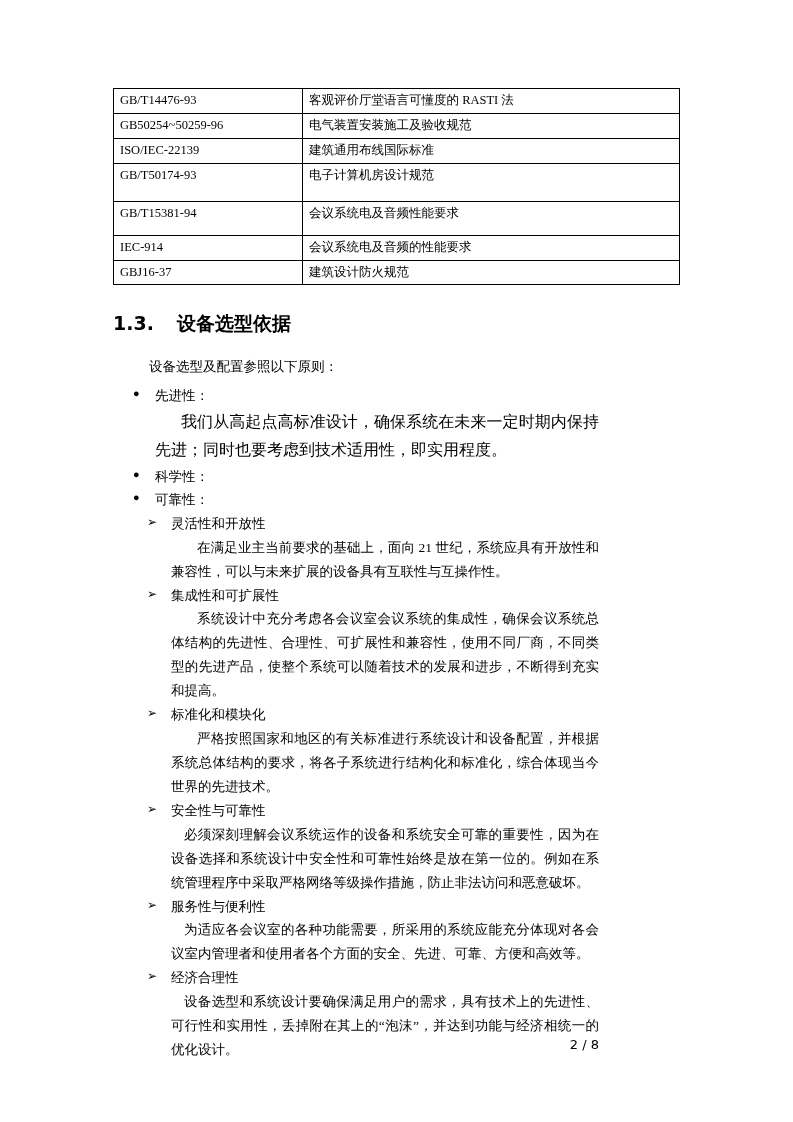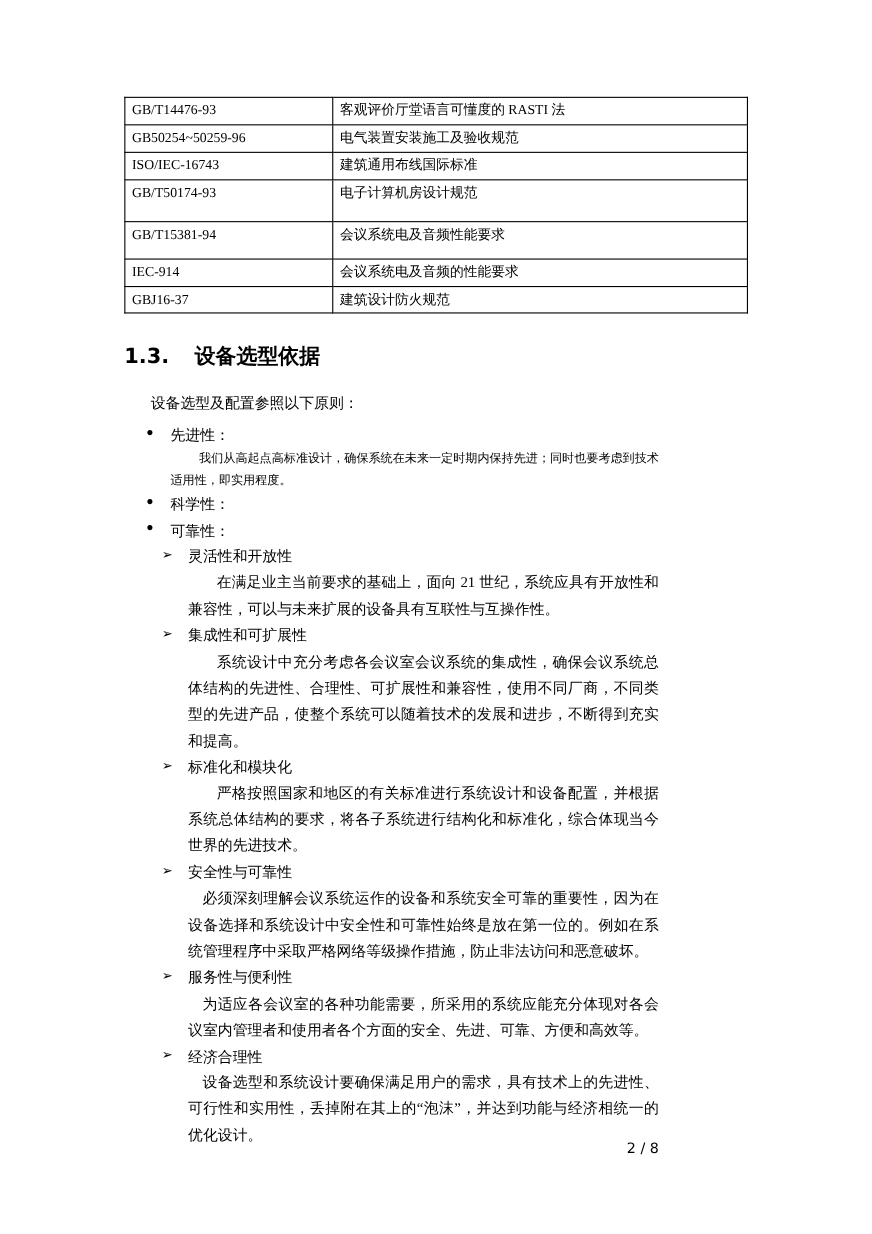--- a/index.html
+++ b/index.html
@@ -55,21 +55,21 @@
     letter-spacing: 0px;
   }
   h2.section-heading .num {
     display: inline-block;
     min-width: 64px;
   }
   
   p.intro {
     font-size: 13.5px;
     line-height: 1.55;
-    margin: 0 0 6px 24px;
+    margin: 0 0 6px 36px;
     text-align: justify;
   }
   ul.bullet-list {
     list-style: none;
     margin: 0;
     padding: 0;
   }
   ul.bullet-list > li {
     margin: 0 0 0 0;
   }
@@ -80,21 +80,21 @@
     position: relative;
   }
   .b-title .marker {
     position: absolute;
     left: -22px;
     top: 0;
     font-size: 11px;
     line-height: 1.75;
   }
   .b-body {
-    font-size: 11px;
+    font-size: 16px;
     line-height: 1.78;
     margin-left: 42px;
     text-align: justify;
     text-justify: inter-ideograph;
   }
   .b-body.indent {
     text-indent: 26px;
   }
   .a-title {
     font-size: 13.5px;
@@ -141,21 +141,21 @@
     <tbody>
       <tr>
         <td class="code">GB/T14476-93</td>
         <td class="name">客观评价厅堂语言可懂度的 RASTI 法</td>
       </tr>
       <tr>
         <td class="code">GB50254~50259-96</td>
         <td class="name">电气装置安装施工及验收规范</td>
       </tr>
       <tr>
-        <td class="code">ISO/IEC-16743</td>
+        <td class="code">ISO/IEC-22139</td>
         <td class="name">建筑通用布线国际标准</td>
       </tr>
       <tr class="tall">
         <td class="code">GB/T50174-93</td>
         <td class="name">电子计算机房设计规范</td>
       </tr>
       <tr class="taller">
         <td class="code">GB/T15381-94</td>
         <td class="name">会议系统电及音频性能要求</td>
       </tr>

